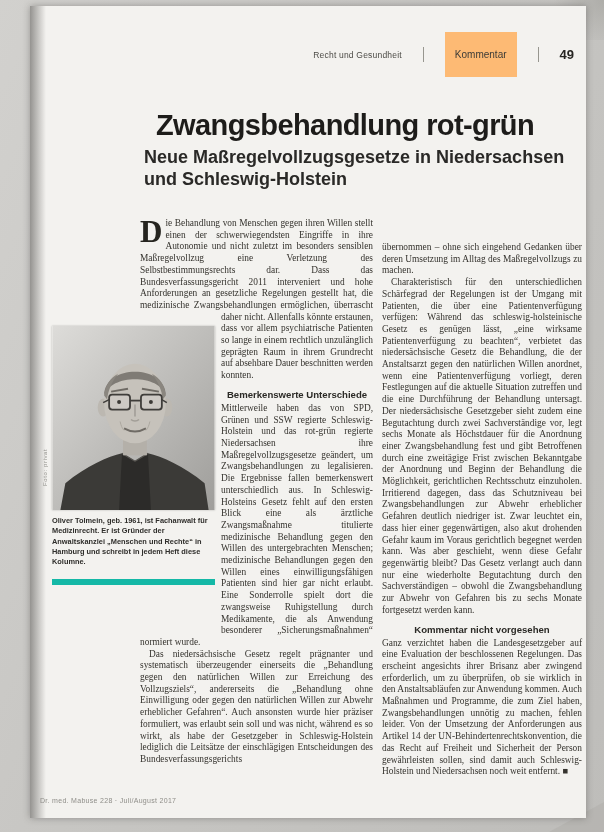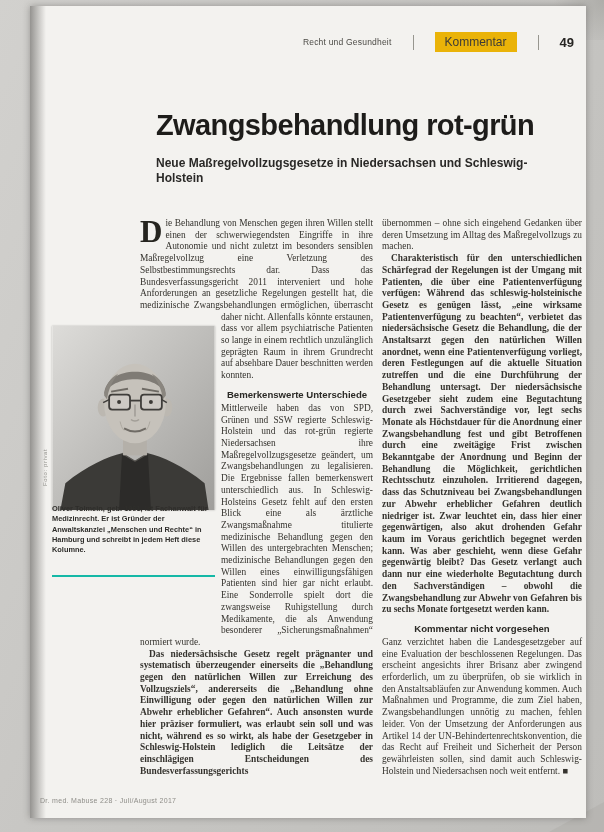--- a/index.html
+++ b/index.html
@@ -17,58 +17,58 @@
     position:absolute;left:30px;top:6px;width:556px;height:812px;
     background:#f3f2ef;box-shadow:0 0 7px rgba(40,38,35,.35);
   }
   .paper::before{content:'';position:absolute;left:0;top:0;bottom:0;width:16px;
     background:linear-gradient(to right,rgba(55,53,50,.5),rgba(55,53,50,0));pointer-events:none;}
 
   
   .pg-header{position:absolute;top:26px;right:12px;display:flex;align-items:center;gap:21px;}
   .pg-header .section{font-size:8.5px;color:#4c4b46;letter-spacing:.2px;}
   .vrule{width:1px;height:15px;background:#97968f;}
-  .category-badge{background:#eab308;color:#3c3b37;font-size:12px;padding:3px 10px;}
+  .category-badge{background:#fdba74;color:#3c3b37;font-size:10px;padding:17px 10px;}
   .page-num{font-size:13px;font-weight:bold;color:#262522;text-align:right;}
 
   
   .title-block{position:absolute;left:110px;top:104px;width:440px;}
   .article-title{font-size:29px;font-weight:bold;color:#1d1c1a;letter-spacing:-.6px;margin:0 0 7px 16px;line-height:1.05;}
-  .article-subtitle{font-size:12px;font-weight:bold;color:#2a2927;margin:16px;line-height:1.2;}
+  .article-subtitle{font-size:18px;font-weight:bold;color:#2a2927;margin:4px;line-height:1.2;}
 
   
   .content{position:absolute;left:110px;top:212px;width:442px;display:flex;gap:9px;}
   .col1{width:233px;}
-  .col2{width:200px;}
+  .col2{width:200px;margin-top:24px;}
   .body-p{
     font-family:"Liberation Serif",serif;font-size:9.4px;line-height:11.7px;
     color:#35332e;text-align:justify;margin:0;hyphens:auto;-webkit-hyphens:auto;
   }
-  .body-p.indent{text-indent:9px;font-weight:bold;}
+  .body-p.indent{text-indent:9px;}
   .dropcap{
     float:left;font-family:"Liberation Serif",serif;font-weight:bold;
     font-size:31px;line-height:25px;padding:1px 3px 0 0;color:#25241f;
   }
   .photo-gap{float:left;clear:left;width:72px;height:318px;margin:2px 9px 0 0;}
   .subhead{
     font-size:9.6px;font-weight:bold;color:#2b2a26;margin:7px 0 3px 0;line-height:1.15;text-align:center;
   }
 
   
   .portrait{position:absolute;left:22px;top:320px;width:163px;height:184px;
     box-shadow:0 0 2px rgba(0,0,0,.25);}
   .portrait svg{display:block;width:100%;height:100%;}
   .photo-credit{
     position:absolute;left:12px;top:480px;transform:rotate(-90deg);transform-origin:left top;
     font-size:6px;color:#908f8a;letter-spacing:.6px;white-space:nowrap;
   }
   .caption{
-    position:absolute;left:22px;top:498px;width:163px;
+    position:absolute;left:22px;top:510px;width:163px;
     font-size:7.4px;font-weight:bold;line-height:1.4;color:#2f2e2b;
-    padding-bottom:19px;border-bottom:2px solid #14b8a6;
+    padding-bottom:11px;border-bottom:6px solid #14b8a6;
   }
 
   
   .journal-footer{position:absolute;left:10px;bottom:14px;font-size:7px;color:#8f8e89;letter-spacing:.3px;}
 </style>
 </head>
 <body>
 
 <div class="page">
   <div class="corner-shade-tr"></div>

